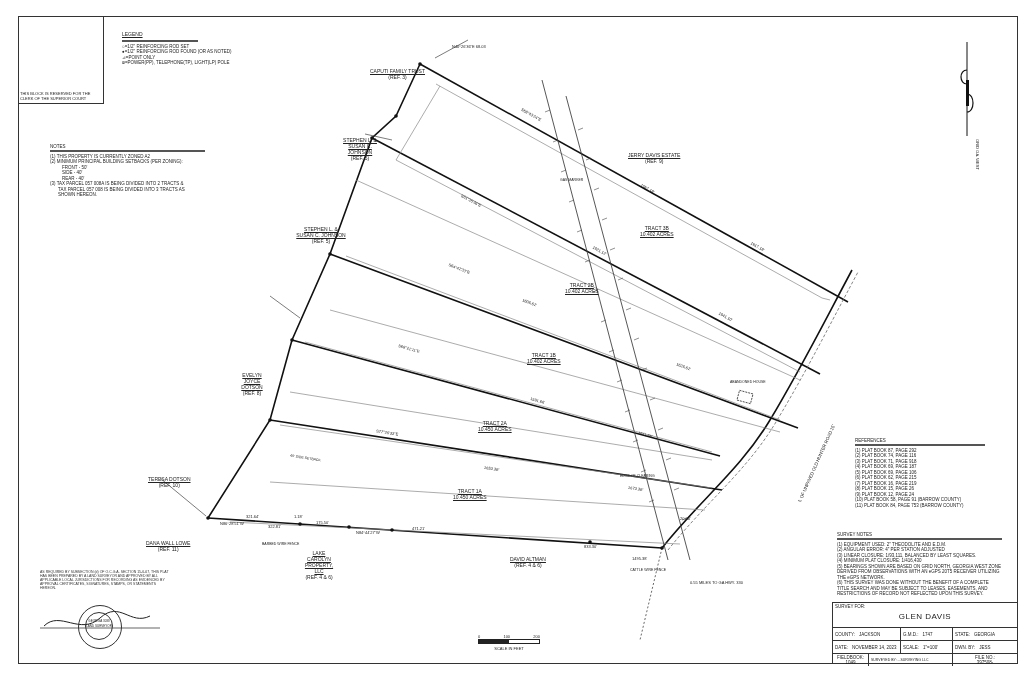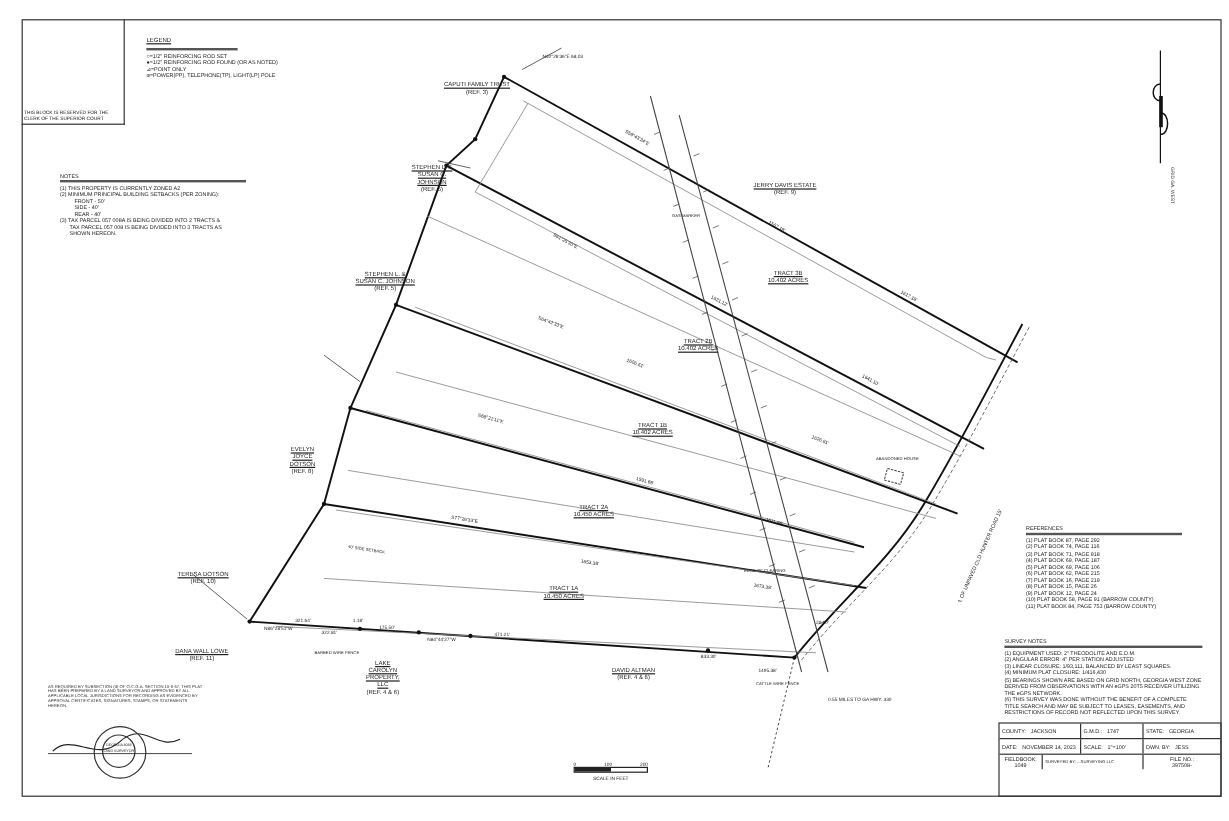--- a/index.html
+++ b/index.html
@@ -268,20 +268,24 @@
   <div class="bar"></div>
   <div>(1) EQUIPMENT USED: 2" THEODOLITE AND E.D.M.</div>
   <div>(2) ANGULAR ERROR: 4" PER STATION ADJUSTED</div>
   <div>(3) LINEAR CLOSURE: 1/93,111, BALANCED BY LEAST SQUARES.</div>
   <div>(4) MINIMUM PLAT CLOSURE: 1/416,430</div>
   <div>(5) BEARINGS SHOWN ARE BASED ON GRID NORTH, GEORGIA WEST ZONE DERIVED FROM OBSERVATIONS WITH AN eGPS 20T5 RECEIVER UTILIZING THE eGPS NETWORK.</div>
   <div>(6) THIS SURVEY WAS DONE WITHOUT THE BENEFIT OF A COMPLETE TITLE SEARCH AND MAY BE SUBJECT TO LEASES, EASEMENTS, AND RESTRICTIONS OF RECORD NOT REFLECTED UPON THIS SURVEY.</div>
 </div>
 
 <div class="title-block">
+  <div class="tb-survey">
+    <span style="position:absolute;left:2px;top:1px">SURVEY FOR:</span>
+    <div class="tb-name">GLEN DAVIS</div>
+  </div>
   <div class="tb-row">
     <div class="tb-cell" style="width:68px">
         <span>COUNTY:</span>
         <span>JACKSON</span>
       </div>
     <div class="tb-cell" style="width:52px">
         <span>G.M.D.:</span>
         <span>1747</span>
       </div>
     <div class="tb-cell" style="flex:1">

